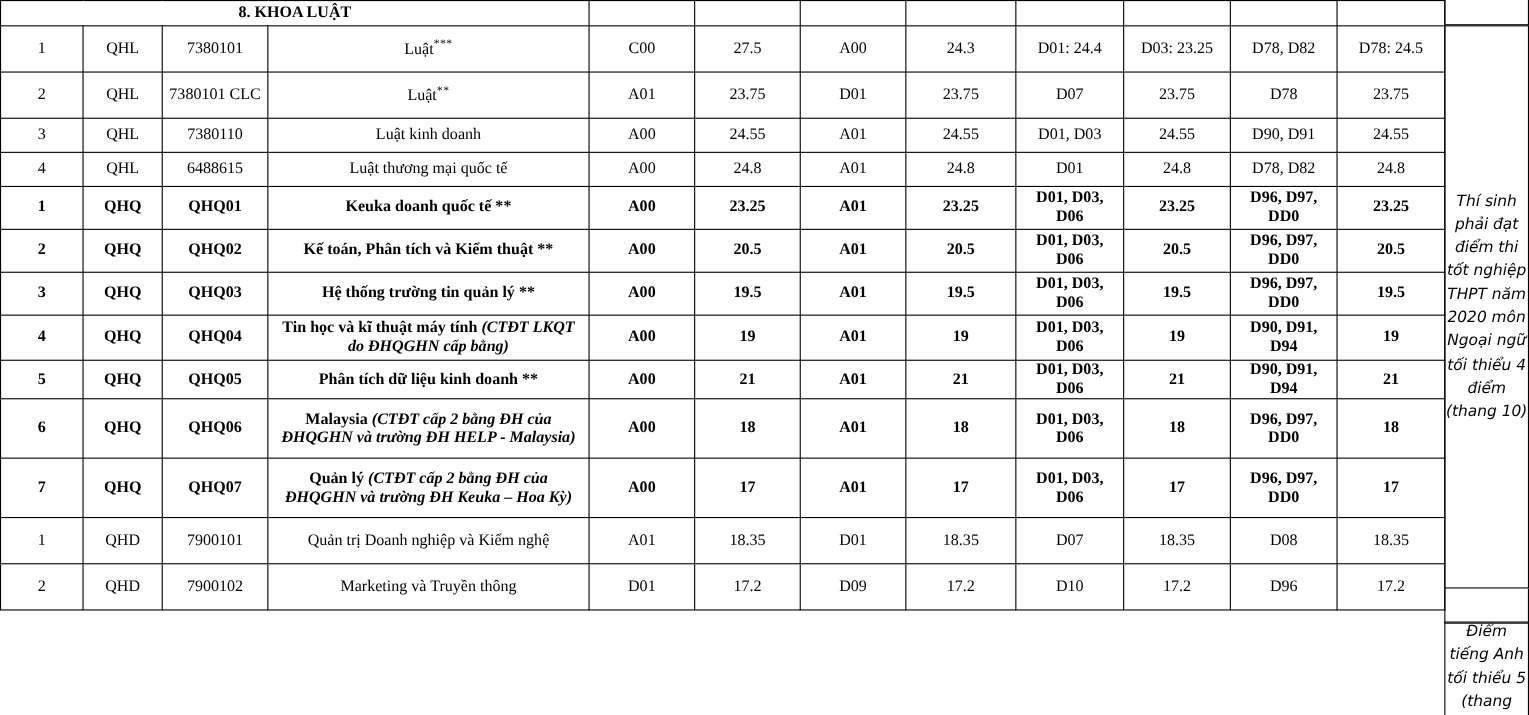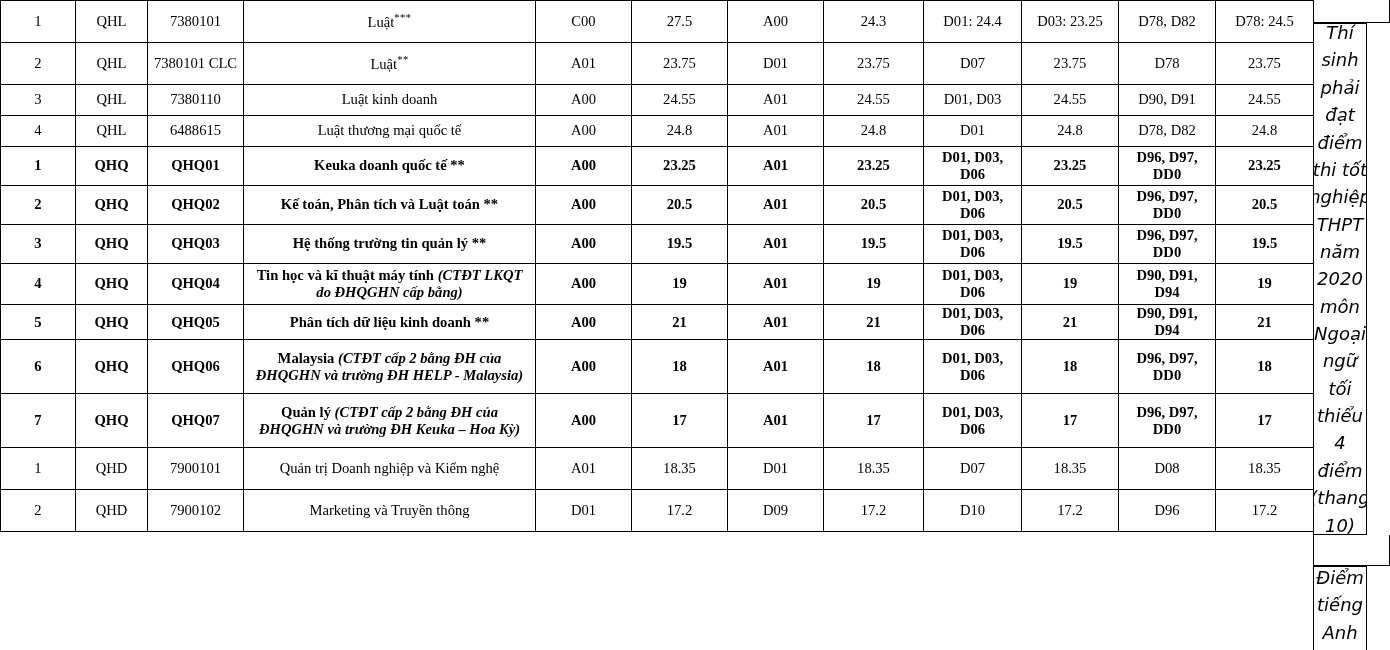--- a/index.html
+++ b/index.html
@@ -49,27 +49,27 @@
   }
   td.noteital{font-style:italic;font-size:14.4px;}
   tr.b td{font-weight:bold;}
   sup{font-size:0.72em;vertical-align:super;letter-spacing:0.5px;}
   em.it{font-style:italic;}
 
   
   .notecol{
     position:absolute;
     left:1313px;
-    width:54px;
+    width:77px;
     border-left:1px solid #000;
     border-right:1px solid #000;
     box-sizing:border-box;
     font-style:italic;
     font-family:"DejaVu Sans","Liberation Sans",sans-serif;
-    font-size:18px;
+    font-size:14px;
     line-height:1.52;
     text-align:center;
     overflow:hidden;
   }
   #note-a{
     top:23px;height:512px;
     border-top:1px solid #000;
     border-bottom:1px solid #000;
     display:flex;align-items:center;justify-content:center;
   }
@@ -103,20 +103,31 @@
       <col class="c4">
         <col class="c5">
         <col class="c6">
         <col class="c7">
       <col class="c8">
         <col class="c9">
         <col class="c10">
         <col class="c11">
     </colgroup>
     <tbody id="tbody">
+        <tr style="height: 23px;">
+          <td class="section" colspan="4">8. KHOA LUẬT</td>
+          <td></td>
+          <td></td>
+          <td></td>
+          <td></td>
+          <td></td>
+          <td></td>
+          <td></td>
+          <td></td>
+        </tr>
         <tr style="height: 42px;">
           <td>1</td>
           <td>QHL</td>
           <td>7380101</td>
           <td class="name"><span>Luật</span><sup>***</sup></td>
           <td>C00</td>
           <td>27.5</td>
           <td>A00</td>
           <td>24.3</td>
           <td>D01: 24.4</td>
@@ -177,21 +188,21 @@
           <td>23.25</td>
           <td>D01, D03, D06</td>
           <td>23.25</td>
           <td>D96, D97, DD0</td>
           <td>23.25</td>
         </tr>
         <tr class="b" style="height: 39px;">
           <td>2</td>
           <td>QHQ</td>
           <td>QHQ02</td>
-          <td class="name"><span>Kế toán, Phân tích và Luật toán **</span></td>
+          <td class="name"><span>Kế toán, Phân tích và Kiểm thuật **</span></td>
           <td>A00</td>
           <td>20.5</td>
           <td>A01</td>
           <td>20.5</td>
           <td>D01, D03, D06</td>
           <td>20.5</td>
           <td>D96, D97, DD0</td>
           <td>20.5</td>
         </tr>
         <tr class="b" style="height: 39px;">

